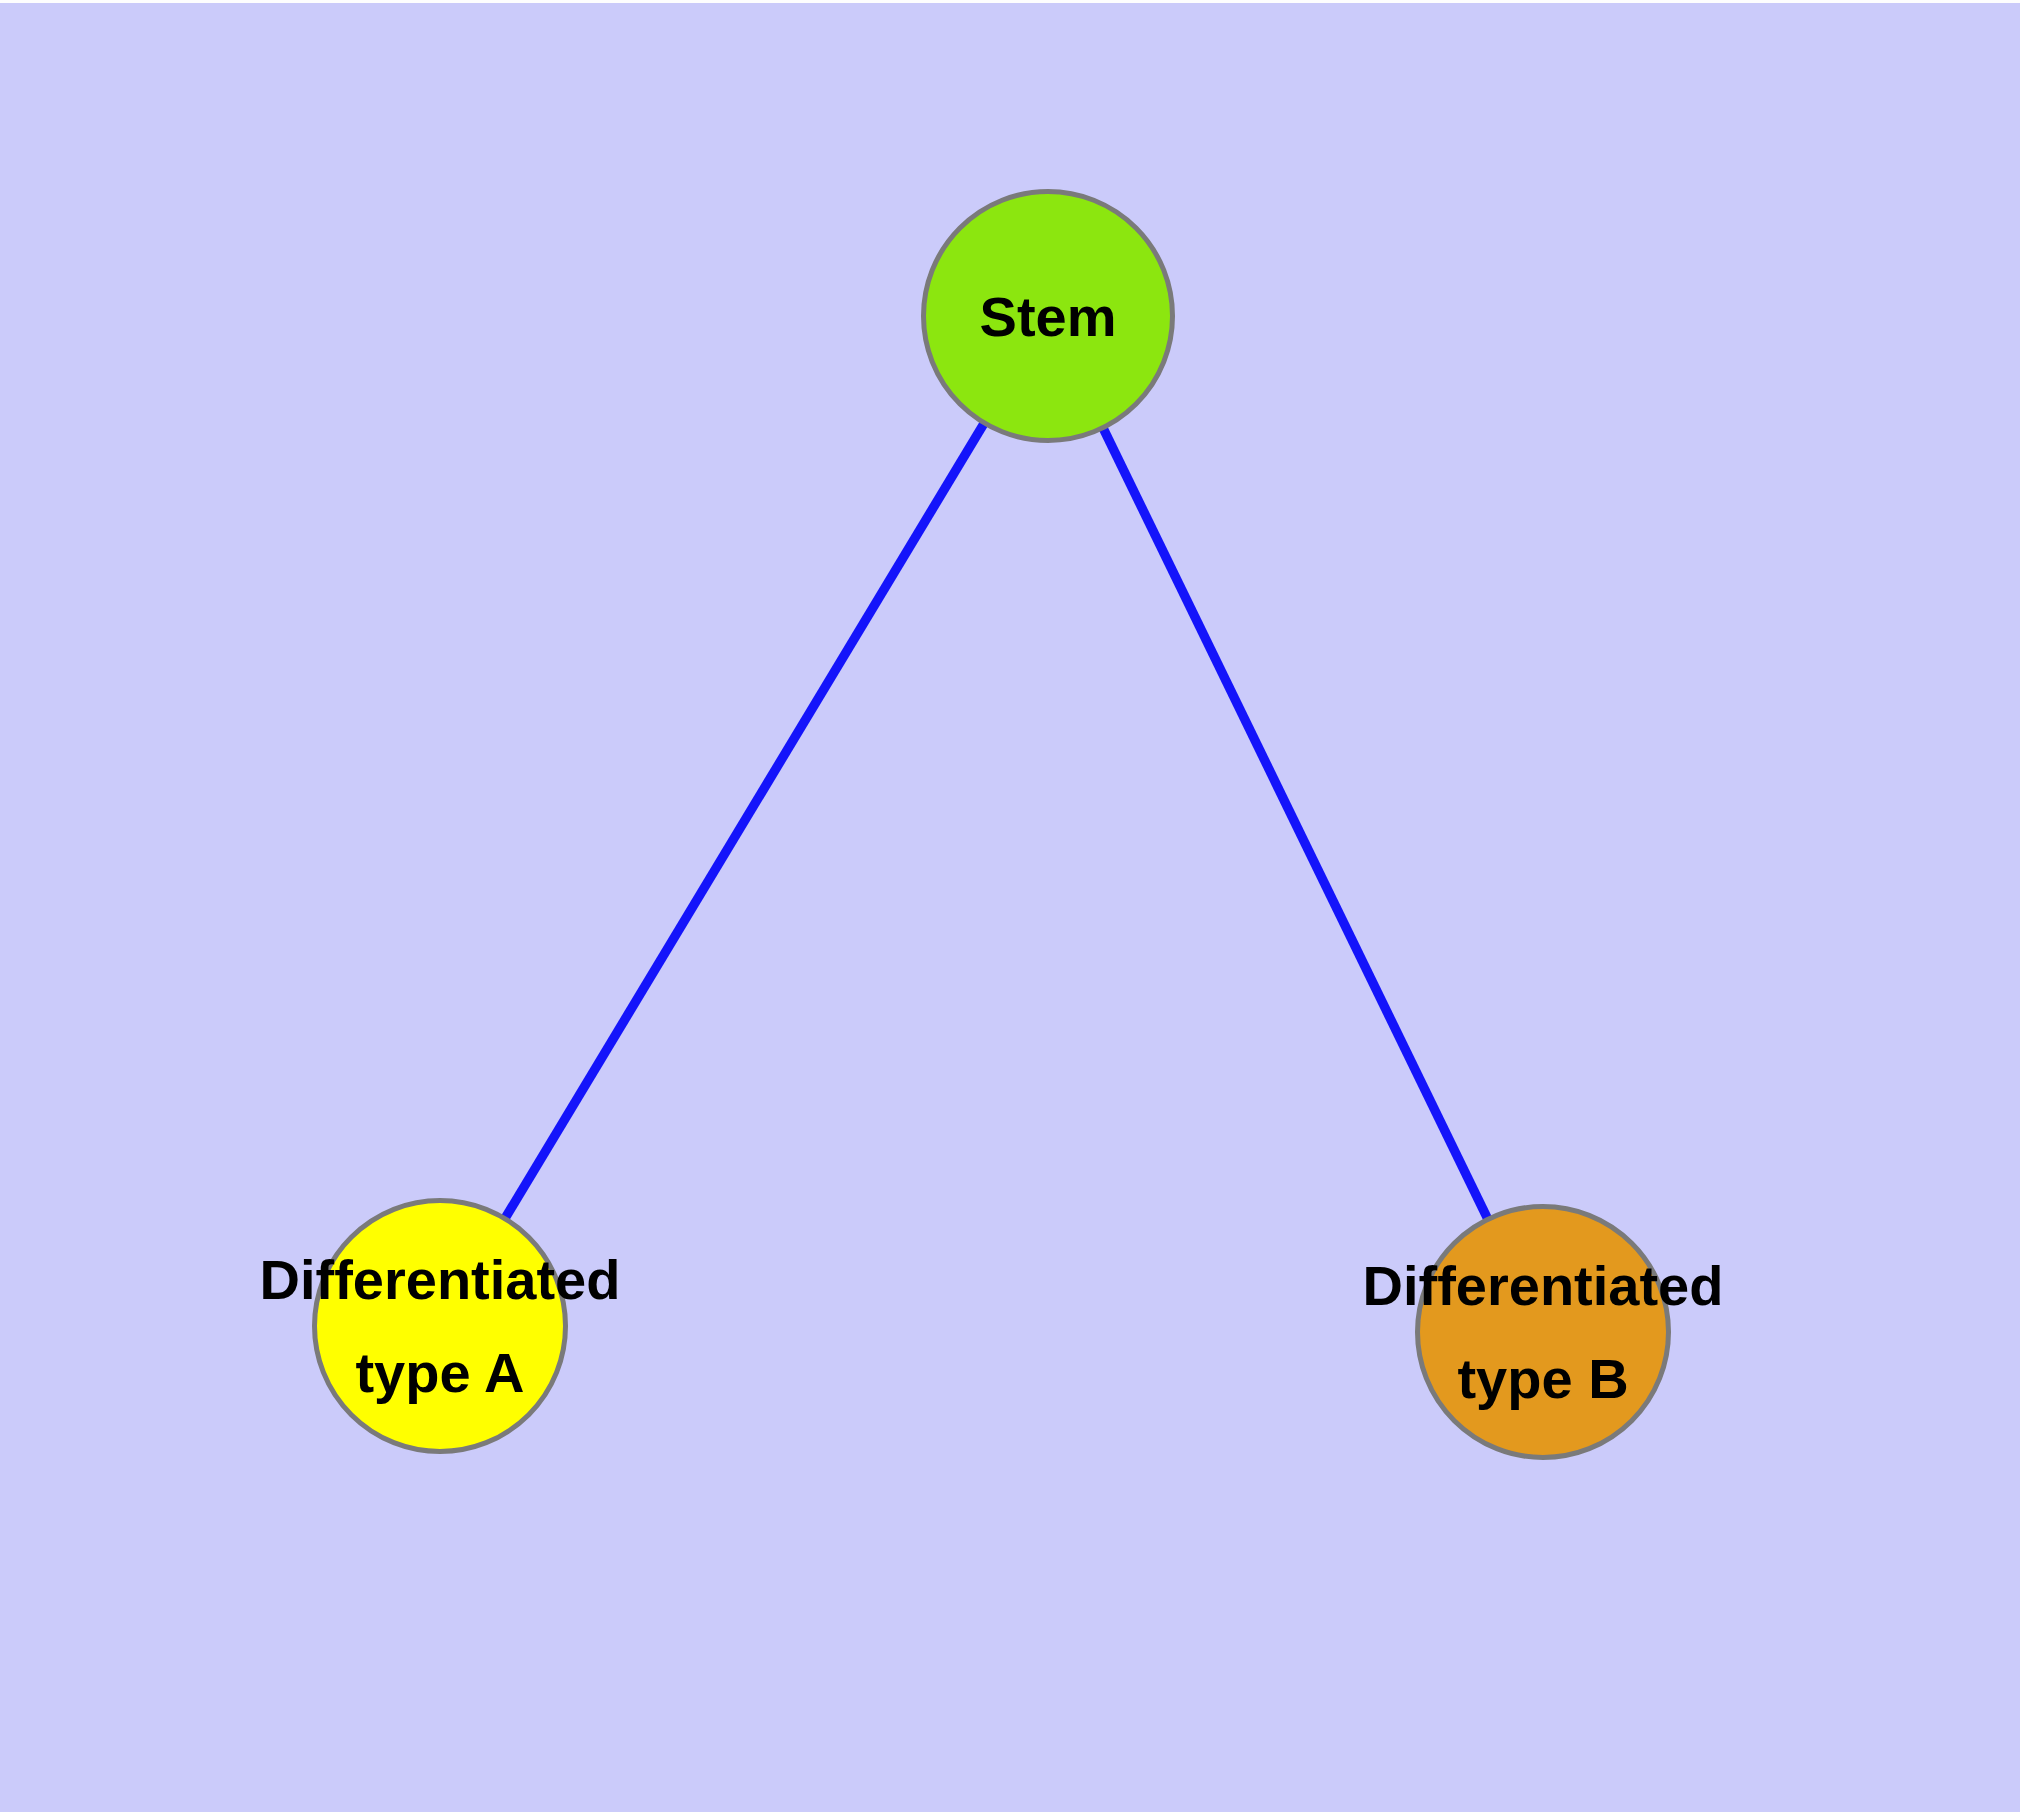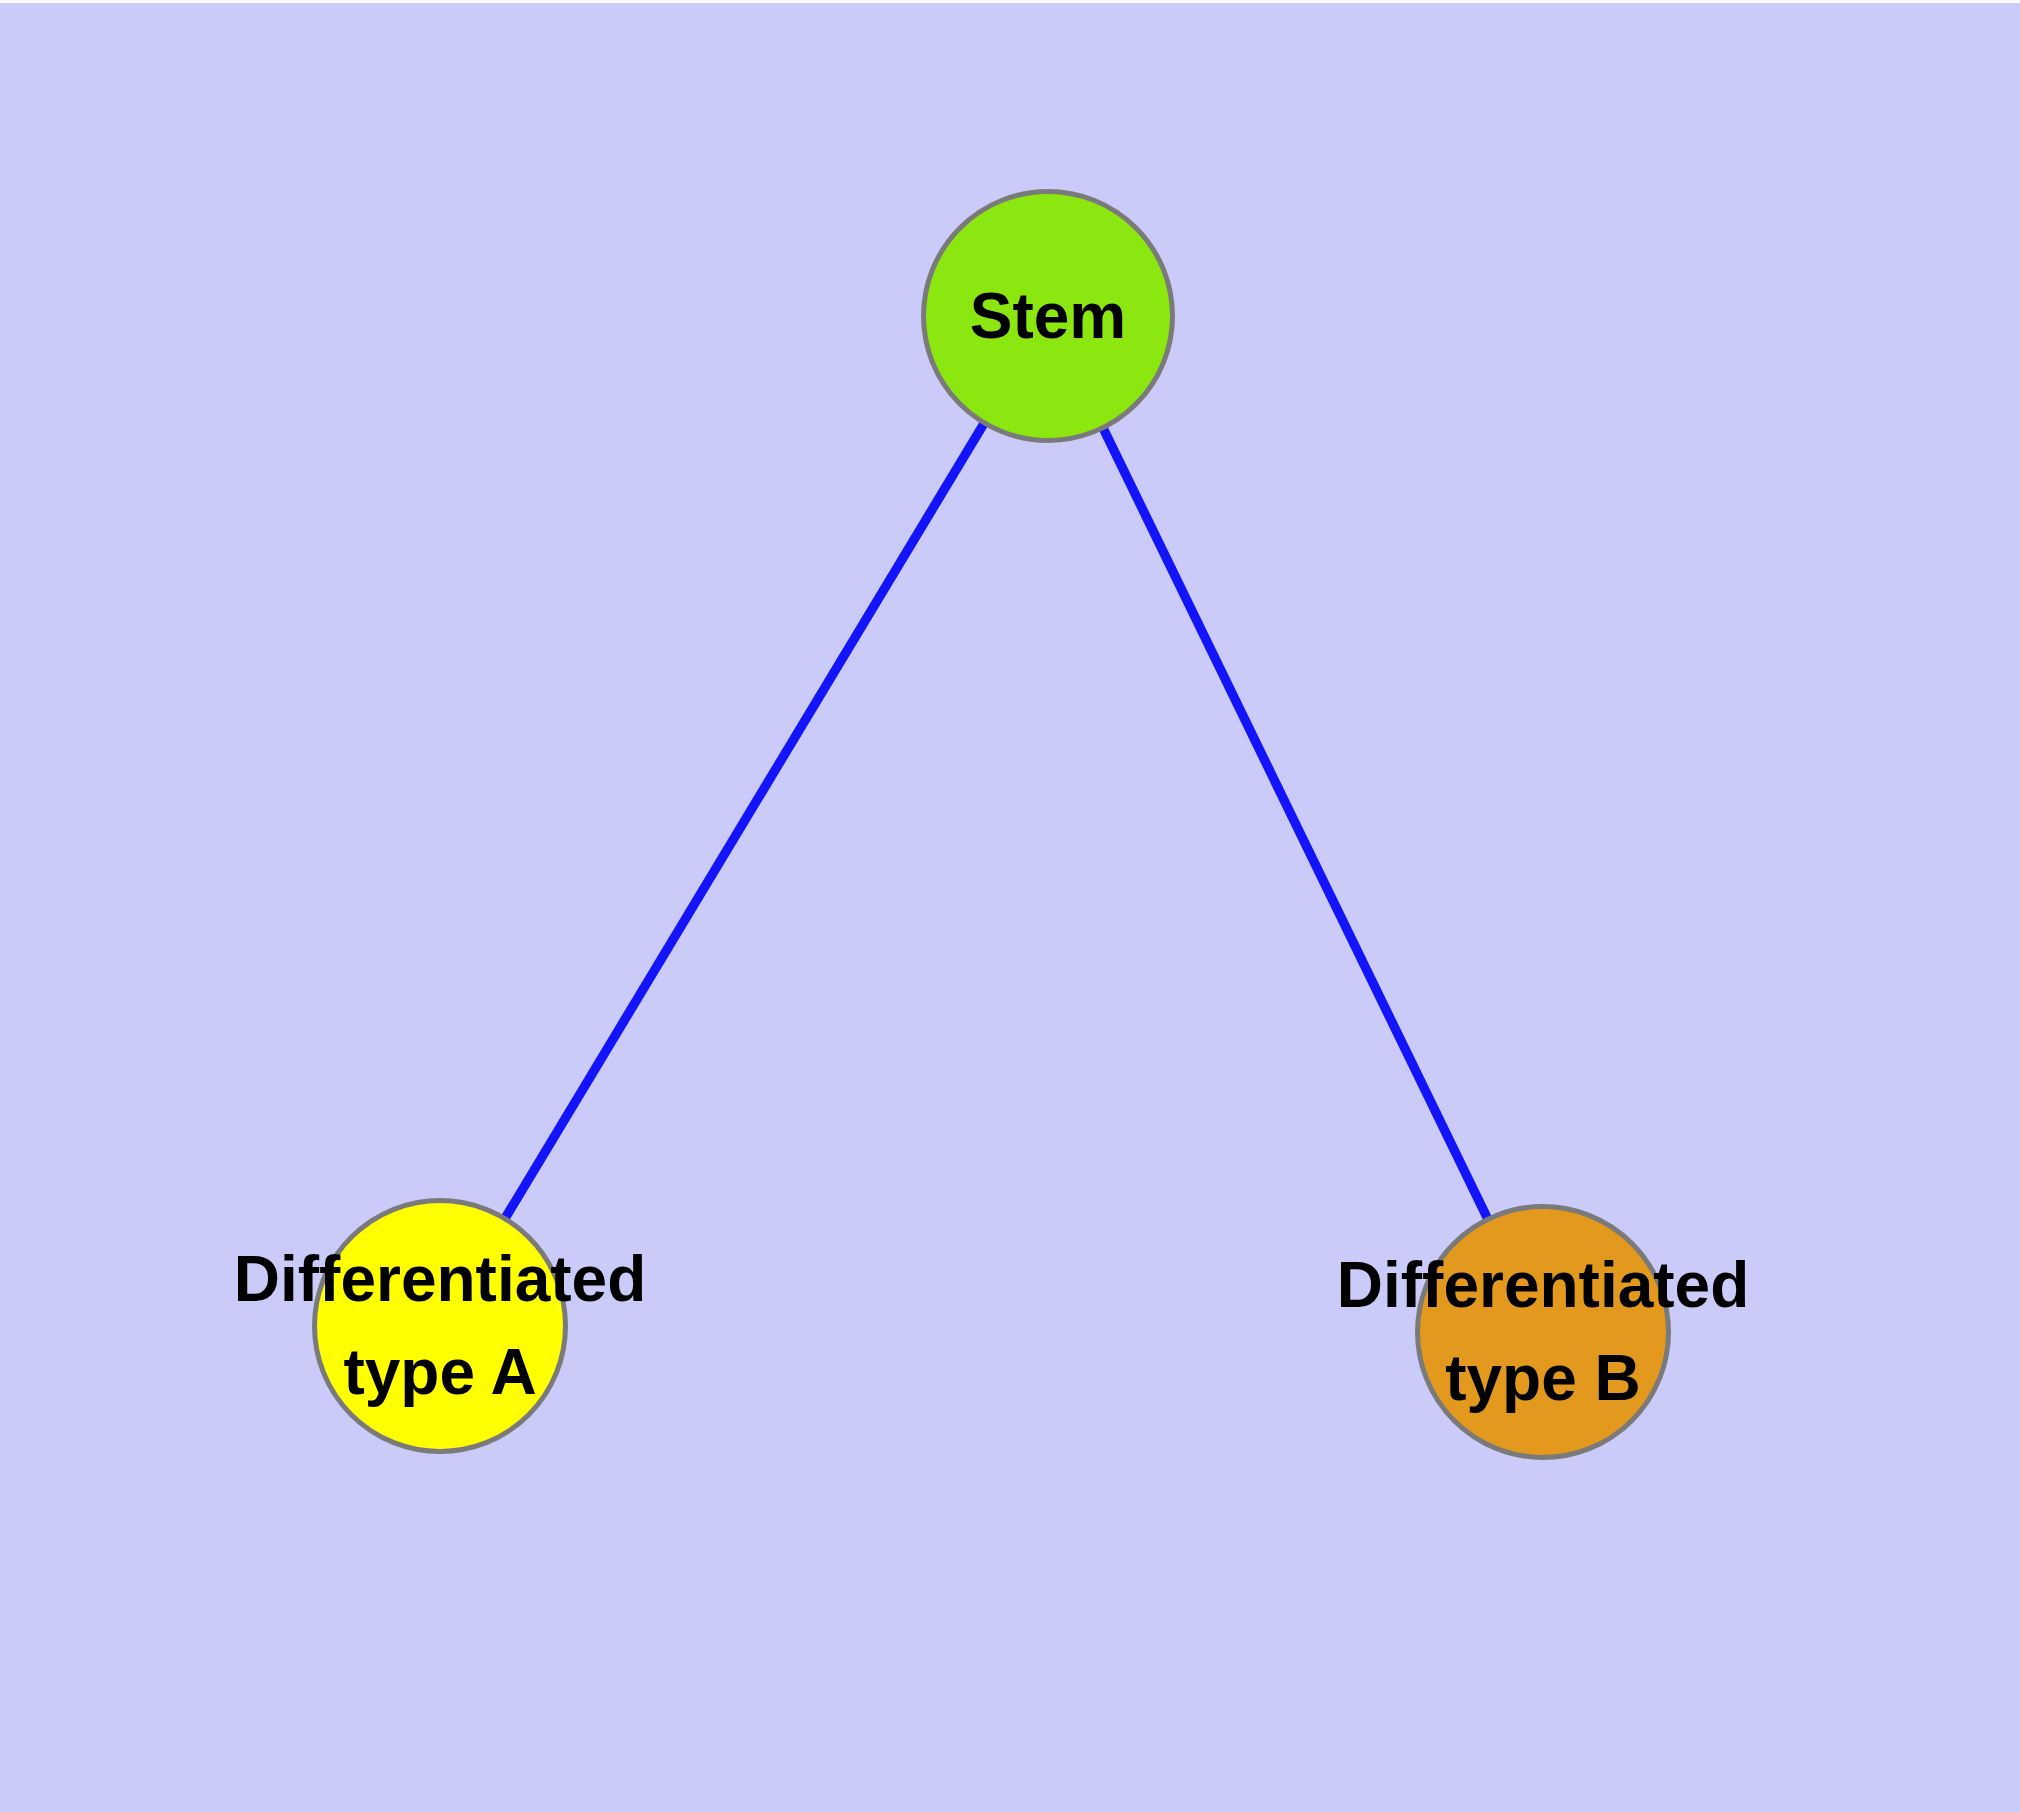--- a/index.html
+++ b/index.html
@@ -36,21 +36,21 @@
     box-sizing: border-box;
     display: flex;
     align-items: center;
     justify-content: center;
     z-index: 2;
   }
   .node-label {
     white-space: pre;
     text-align: center;
     font-weight: bold;
-    font-size: 64px;
+    font-size: 56px;
     line-height: 93px;
     color: #000000;
     font-family: "Liberation Sans", sans-serif;
     pointer-events: none;
   }
 </style>
 </head>
 <body>
 
 <div class="canvas" style="width: 2021px; height: 1812px; background: rgb(203, 203, 250);">

